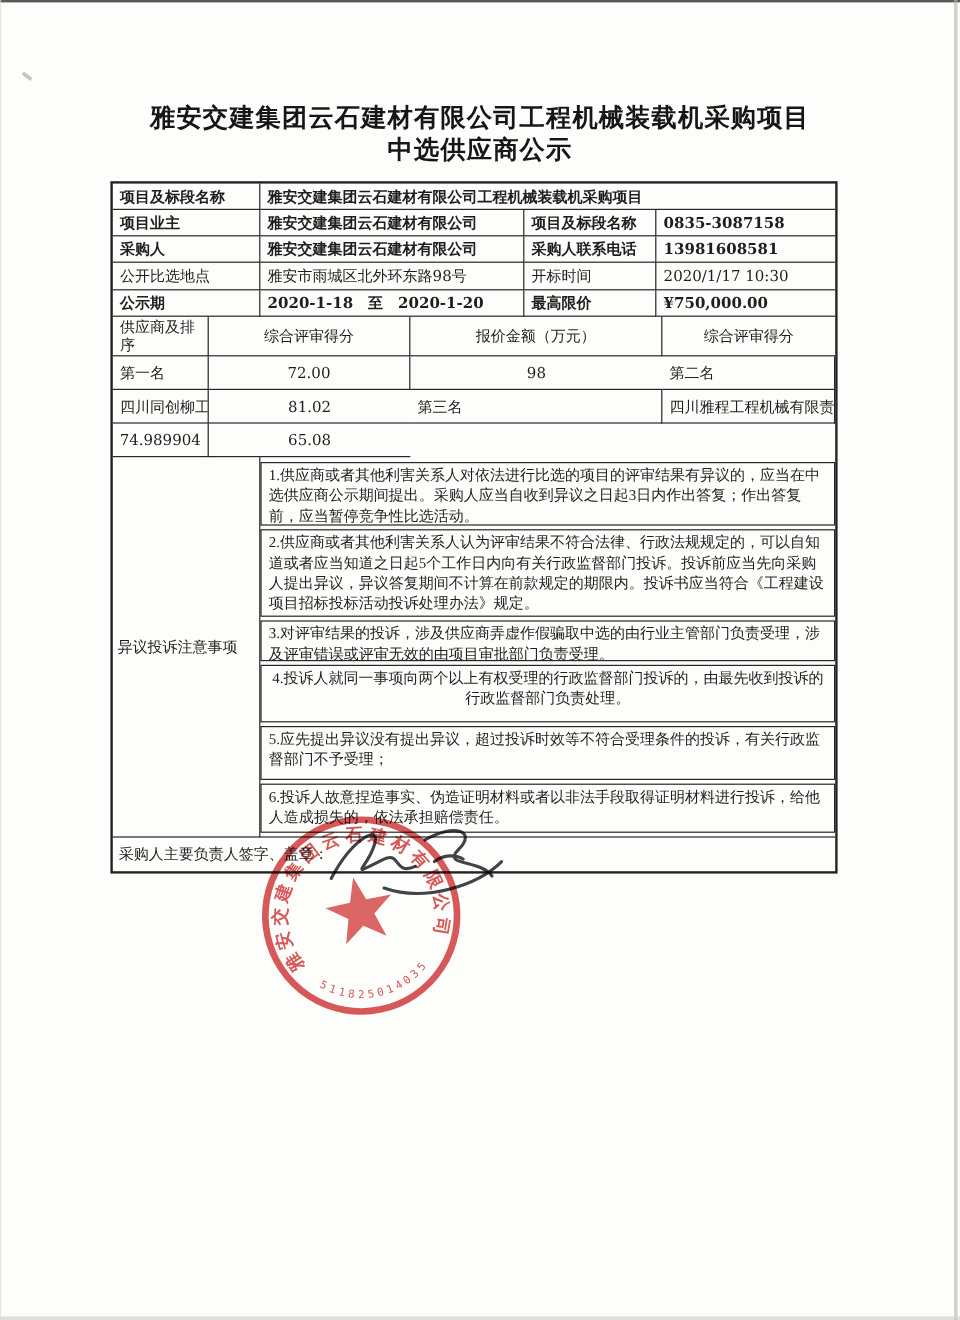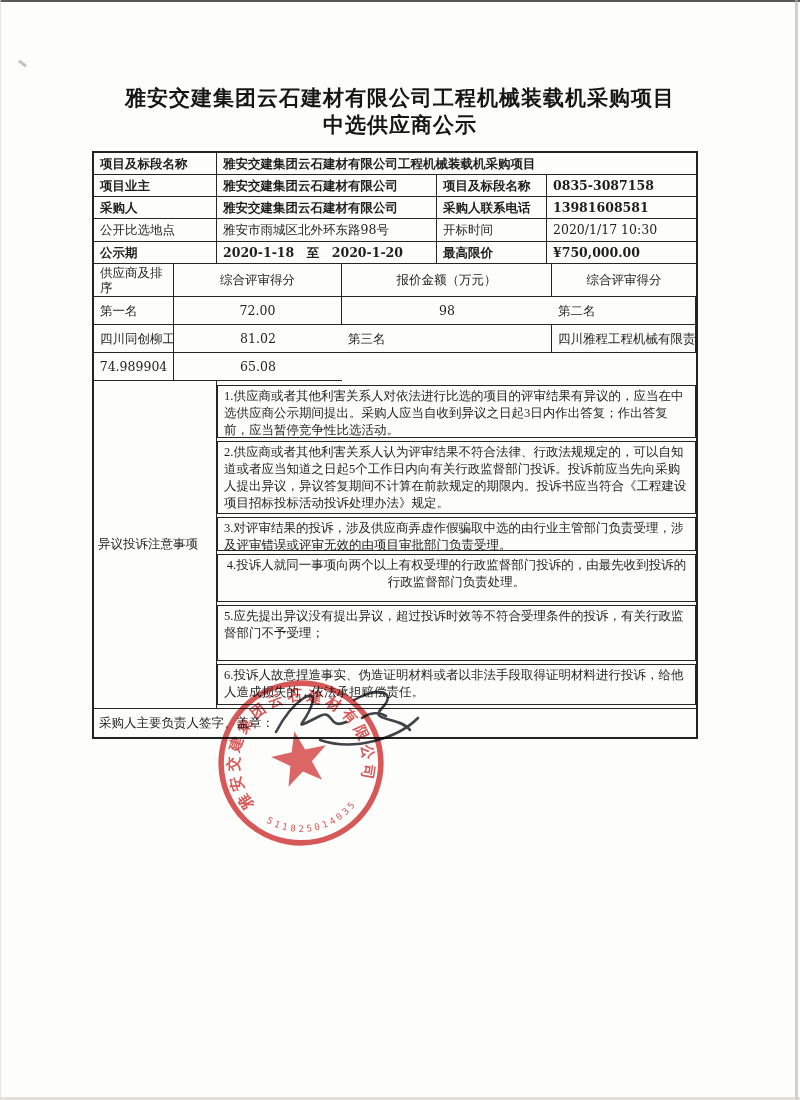--- a/index.html
+++ b/index.html
@@ -52,21 +52,21 @@
   }
   .nbox{
     border:1px solid #262626;box-sizing:border-box;
     margin:0 0 3px 0;
     font-size:12.5px;line-height:17px;
     padding:2px 6px;
     overflow:hidden;
     font-family:Liberation Serif, serif;
   }
   .nb1{height:53px;} .nb2{height:73px;} .nb3{height:34px;}
-  .nb4{height:48px;text-align:center;} .nb5{height:56px;} .nb6{height:41px;}
+  .nb4{height:48px;text-align:center;} .nb5{height:45px;} .nb6{height:41px;}
 
   .foot-cell{
     height:28px;display:flex;align-items:center;
     font-size:12.5px;padding:0 5px;box-sizing:border-box;text-align:center;
   }
 
   
   .stamp{position:absolute;left:210px;top:672px;width:182px;height:182px;
     mix-blend-mode:multiply;opacity:.87;transform:rotate(-12deg);}
   .sig{position:absolute;left:258px;top:678px;width:175px;height:78px;mix-blend-mode:multiply;}

